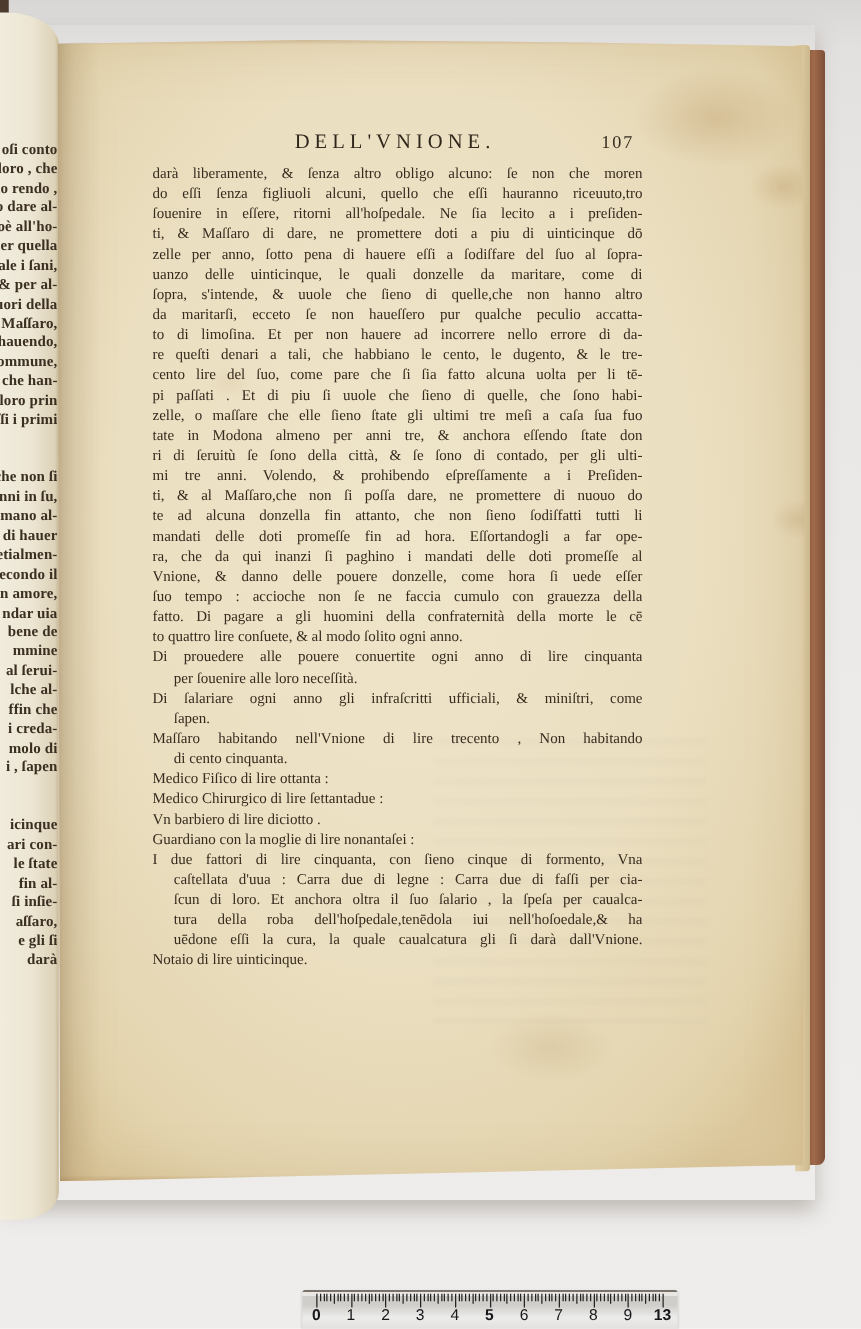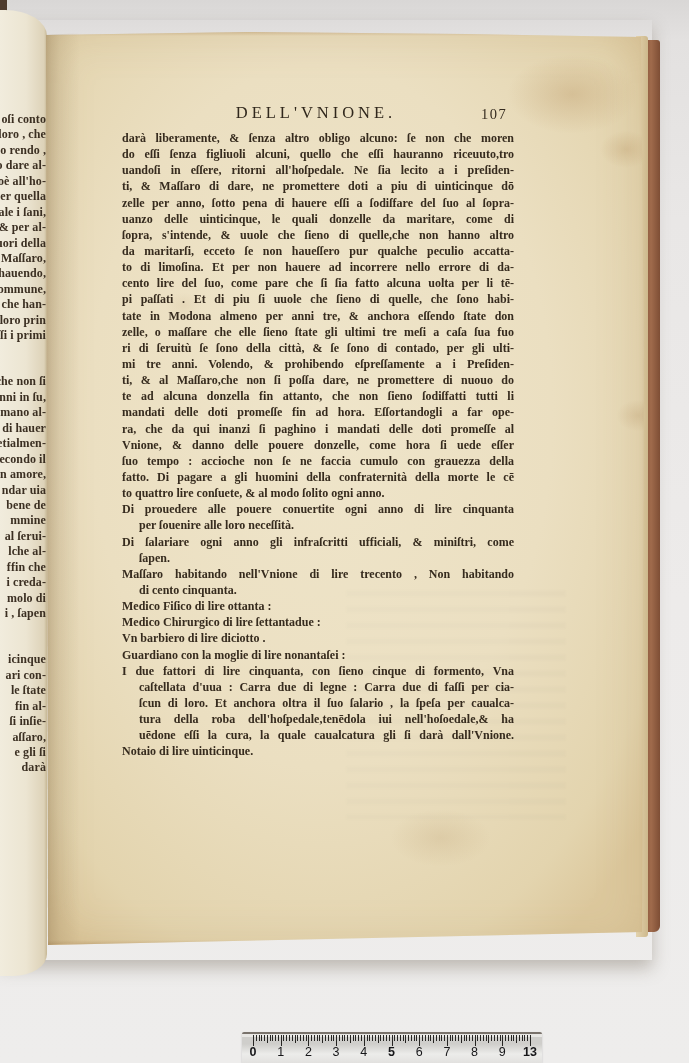--- a/index.html
+++ b/index.html
@@ -72,21 +72,21 @@
     font-size:16.5px;letter-spacing:4px;color:#30271c;white-space:nowrap;
   }
   .folio-number{
     position:absolute;left:342px;top:3px;font-size:14.5px;letter-spacing:1.5px;color:#352b1f;
   }
   
   .body-text{
     position:absolute;left:122px;top:130px;width:392px;
     font-size:12px;line-height:16.15px;color:#362b1e;
   }
-  .body-text .line{height:16.15px;overflow:hidden;white-space:nowrap;font-weight:bold;}
+  .body-text .line{height:16.15px;overflow:hidden;white-space:nowrap;}
   .body-text .line.just{white-space:normal;text-align:justify;text-align-last:justify;}
   .body-text .line.ind{padding-left:17px;}
   
   .show-through{
     position:absolute;left:300px;top:560px;width:220px;height:230px;opacity:.55;
     background:
       repeating-linear-gradient(180deg,rgba(140,150,135,.05) 0 7px,rgba(0,0,0,0) 7px 16px);
     filter:blur(1px);pointer-events:none;
   }
   
@@ -166,31 +166,32 @@
 <div class="gutter-shadow"></div>
 
 <div class="page-header">
   <div class="running-title">DELL'VNIONE.</div>
   <div class="folio-number">107</div>
 </div>
 
 <div class="body-text">
     <div class="line just">darà liberamente, &amp; ſenza altro obligo alcuno: ſe non che moren</div>
     <div class="line just">do eſſi ſenza figliuoli alcuni, quello che eſſi hauranno riceuuto,tro</div>
-    <div class="line just">uandoſi in eſſere, ritorni all'hoſpedale.  Ne ſia lecito a i preſiden-</div>
+    <div class="line just">ſouenire in eſſere, ritorni all'hoſpedale.  Ne ſia lecito a i preſiden-</div>
     <div class="line just">ti, &amp; Maſſaro di dare, ne promettere doti a piu di uinticinque dō</div>
     <div class="line just">zelle per anno, ſotto pena di hauere eſſi a ſodiſfare del ſuo al ſopra-</div>
     <div class="line just">uanzo delle uinticinque, le quali donzelle da maritare, come di</div>
     <div class="line just">ſopra, s'intende, &amp; uuole che ſieno di quelle,che non hanno altro</div>
     <div class="line just">da maritarſi, ecceto ſe non haueſſero pur qualche peculio accatta-</div>
     <div class="line just">to di limoſina.  Et per non hauere ad incorrere nello errore di da-</div>
+    <div class="line just">re queſti denari a tali, che habbiano le cento, le dugento, &amp; le tre-</div>
     <div class="line just">cento lire del ſuo, come pare che ſi ſia fatto alcuna uolta per li tē-</div>
     <div class="line just">pi paſſati .  Et di piu ſi uuole che ſieno di quelle, che ſono habi-</div>
+    <div class="line just">zelle, o maſſare che elle ſieno ſtate gli ultimi tre meſi a caſa ſua fuo</div>
     <div class="line just">tate in Modona almeno per anni tre, &amp; anchora eſſendo ſtate don</div>
-    <div class="line just">zelle, o maſſare che elle ſieno ſtate gli ultimi tre meſi a caſa ſua fuo</div>
     <div class="line just">ri di ſeruitù ſe ſono della città, &amp; ſe ſono di contado, per gli ulti-</div>
     <div class="line just">mi tre anni.  Volendo, &amp; prohibendo eſpreſſamente a i Preſiden-</div>
     <div class="line just">ti, &amp; al Maſſaro,che non ſi poſſa dare, ne promettere di nuouo do</div>
     <div class="line just">te ad alcuna donzella fin attanto, che non ſieno ſodiſfatti tutti li</div>
     <div class="line just">mandati delle doti promeſſe fin ad hora.  Eſſortandogli a far ope-</div>
     <div class="line just">ra, che da qui inanzi ſi paghino i mandati delle doti promeſſe al</div>
     <div class="line just">Vnione, &amp; danno delle pouere donzelle, come hora ſi uede eſſer</div>
     <div class="line just">ſuo tempo : accioche non ſe ne faccia cumulo con grauezza della</div>
     <div class="line just">fatto. Di pagare a gli huomini della confraternità della morte le cē</div>
     <div class="line">to quattro lire conſuete, &amp; al modo ſolito ogni anno.</div>

